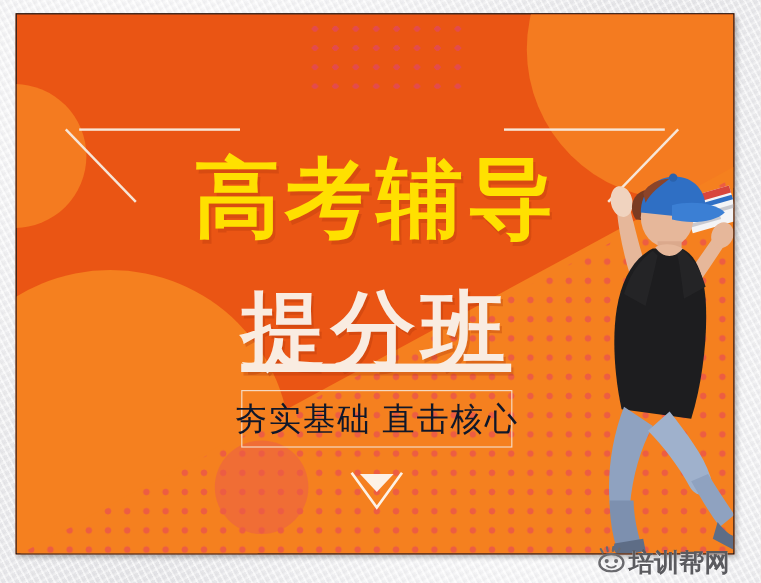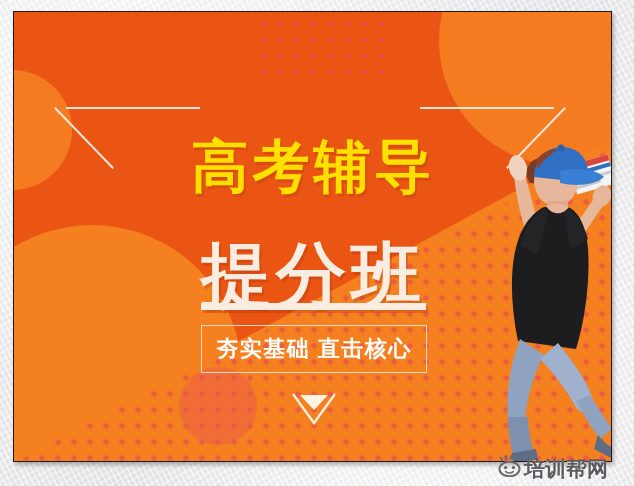--- a/index.html
+++ b/index.html
@@ -155,21 +155,21 @@
     transform-origin: center;
   }
 
   
   #headline-primary {
     position: absolute;
     left: 0;
     top: 107px;
     width: 599px;
     text-align: center;
-    font-size: 57px;
+    font-size: 72px;
     line-height: 94px;
     font-weight: bold;
     color: #ffe000;
     letter-spacing: 4px;
     text-shadow: 2px 3px 0 rgba(170,50,10,0.28);
     white-space: nowrap;
   }
 
   #headline-secondary {
     position: absolute;
@@ -194,23 +194,23 @@
     top: 313px;
     width: 226px;
     height: 48px;
     border: 1.5px solid #f6d9c1;
     box-sizing: border-box;
     display: flex;
     align-items: center;
     justify-content: center;
   }
   #subtitle-text {
-    font-size: 22px;
-    font-weight: bold;
-    color: #ffffff;
+    font-size: 27px;
+    font-weight: normal;
+    color: #0f172a;
     letter-spacing: 1.5px;
     white-space: nowrap;
   }
 
   
   #scroll-arrow {
     position: absolute;
     left: 277px;
     top: 380px;
     width: 46px;

